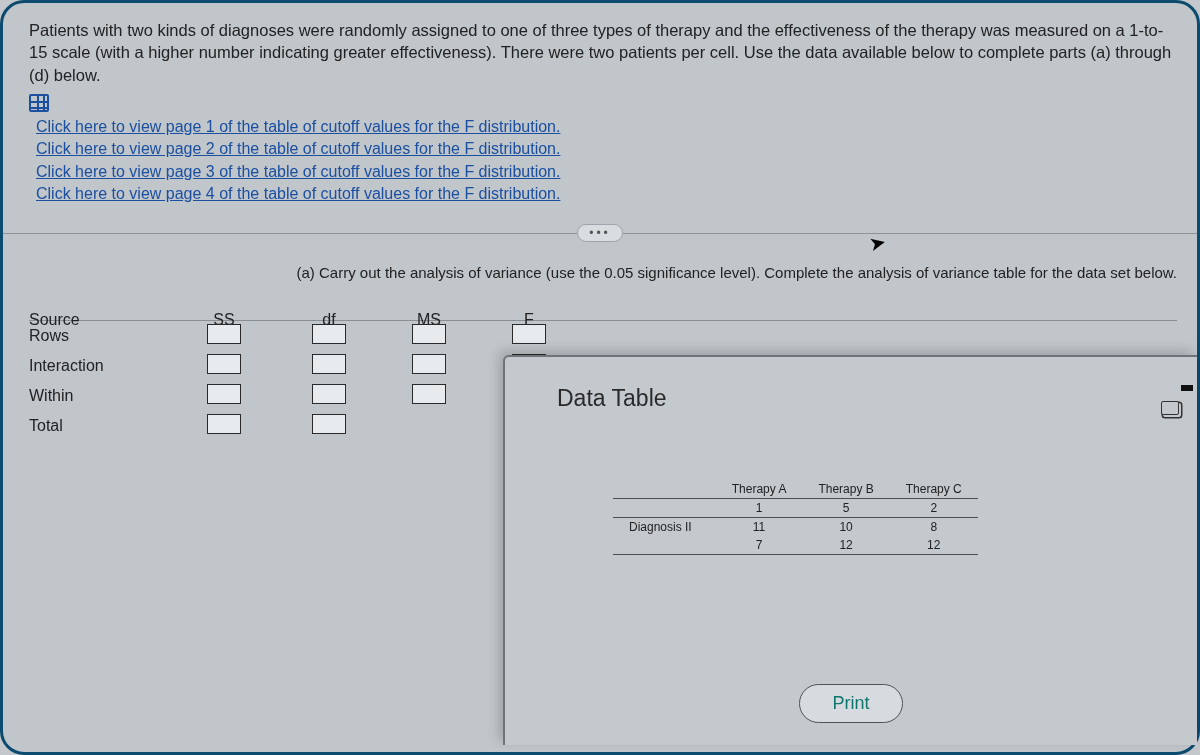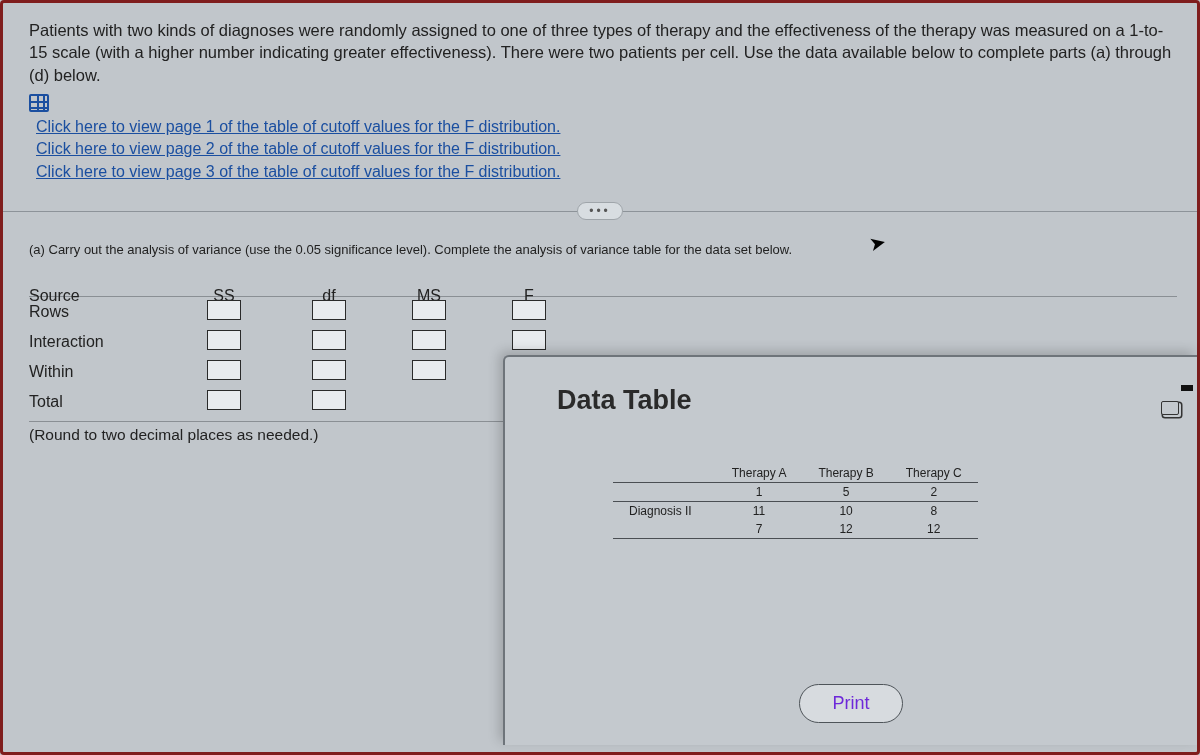--- a/index.html
+++ b/index.html
@@ -7,22 +7,22 @@
   body {
     font-family: Arial, Helvetica, sans-serif;
     background: #c4c8cc;
     position: relative;
     font-size: 16px;
     color: #222;
   }
   .outer {
     position: absolute;
     top: 0; left: 0; right: 0; bottom: 0;
-    border: 3px solid #7f1d1d;
-    border-radius: 4px;
+    border: 3px solid #0c4a6e;
+    border-radius: 24px;
     background: #c1c6cb;
     padding: 16px 20px 20px 26px;
   }
   .problem-text {
     font-size: 16.5px;
     line-height: 1.35;
     margin-bottom: 8px;
   }
   .icon-line {
     display: flex;
@@ -66,22 +66,23 @@
     background: #d8dde1;
     border: 1px solid #9fa5aa;
     border-radius: 10px;
     font-size: 12px;
     line-height: 16px;
     text-align: center;
     letter-spacing: 3px;
     color: #555;
   }
   .part-a {
-    font-size: 13px;
+    font-size: 15px;
     margin: 30px 0 10px 0;
+    text-align: right;
   }
   .anova-area {
     position: relative;
     margin-top: 6px;
   }
   .anova-header-row, .anova-row {
     display: grid;
     grid-template-columns: 140px 110px 100px 100px 100px;
     align-items: center;
     height: 30px;
@@ -114,24 +115,23 @@
     height: 390px;
     background: #c4c9ce;
     border: 2px solid #6e747a;
     border-right: none;
     border-bottom: none;
     box-shadow: -4px -4px 12px rgba(0,0,0,0.18);
     padding: 28px 14px 18px 52px;
     border-top-left-radius: 6px;
   }
   .modal-title {
-    font-size: 27px;
+    font-size: 23px;
     color: #2a2a2a;
-    margin-bottom: 48px;
-    font-weight: bold;
+    margin-bottom: 68px;
   }
   .data-table {
     border-collapse: collapse;
     font-size: 12px;
     color: #222;
     margin-left: 56px;
   }
   .data-table th, .data-table td {
     padding: 2px 16px;
     text-align: center;
@@ -165,21 +165,21 @@
     justify-content: center;
     gap: 70px;
   }
   .btn {
     padding: 8px 32px;
     font-size: 18px;
     background: #d7dbdf;
     border: 1.5px solid #4e5459;
     border-radius: 24px;
     cursor: pointer;
-    color: #6d28d9;
+    color: #0f766e;
   }
   .cursor {
     position: absolute;
     top: 228px; left: 866px;
     font-size: 20px;
     color: #000;
     transform: rotate(-12deg);
     pointer-events: none;
   }
   .dash-right {
@@ -195,20 +195,21 @@
 <div class="outer">
   <p class="problem-text">Patients with two kinds of diagnoses were randomly assigned to one of three types of therapy and the effectiveness of the therapy was measured on a 1-to-15 scale (with a higher number indicating greater effectiveness). There were two patients per cell. Use the data available below to complete parts (a) through (d) below.</p>
 
   <div class="icon-line">
     <span class="table-icon"></span>
   </div>
 
   <a class="link">Click here to view page 1 of the table of cutoff values for the F distribution.</a>
   <a class="link">Click here to view page 2 of the table of cutoff values for the F distribution.</a>
   <a class="link">Click here to view page 3 of the table of cutoff values for the F distribution.</a>
+  <a class="link">Click here to view page 4 of the table of cutoff values for the F distribution.</a>
 
   <div class="divider">
     <div class="ellipsis-handle">•••</div>
   </div>
 
   <p class="part-a">(a) Carry out the analysis of variance (use the 0.05 significance level). Complete the analysis of variance table for the data set below.</p>
 
   <div class="anova-area">
     <div class="anova-header-row">
       <span>Source</span>
@@ -238,21 +239,20 @@
       <span style="text-align:center"><span class="inp"></span></span>
       <span></span>
     </div>
     <div class="anova-row">
       <span>Total</span>
       <span style="text-align:center"><span class="inp"></span></span>
       <span style="text-align:center"><span class="inp"></span></span>
       <span></span>
         <span></span>
     </div>
-    <div class="round-note">(Round to two decimal places as needed.)</div>
   </div>
 
   <div class="modal">
     <div class="modal-title">Data Table</div>
     <span class="copy-ind"></span>
     <table class="data-table">
       <thead>
         <tr>
           <th></th>
           <th>Therapy A</th>

